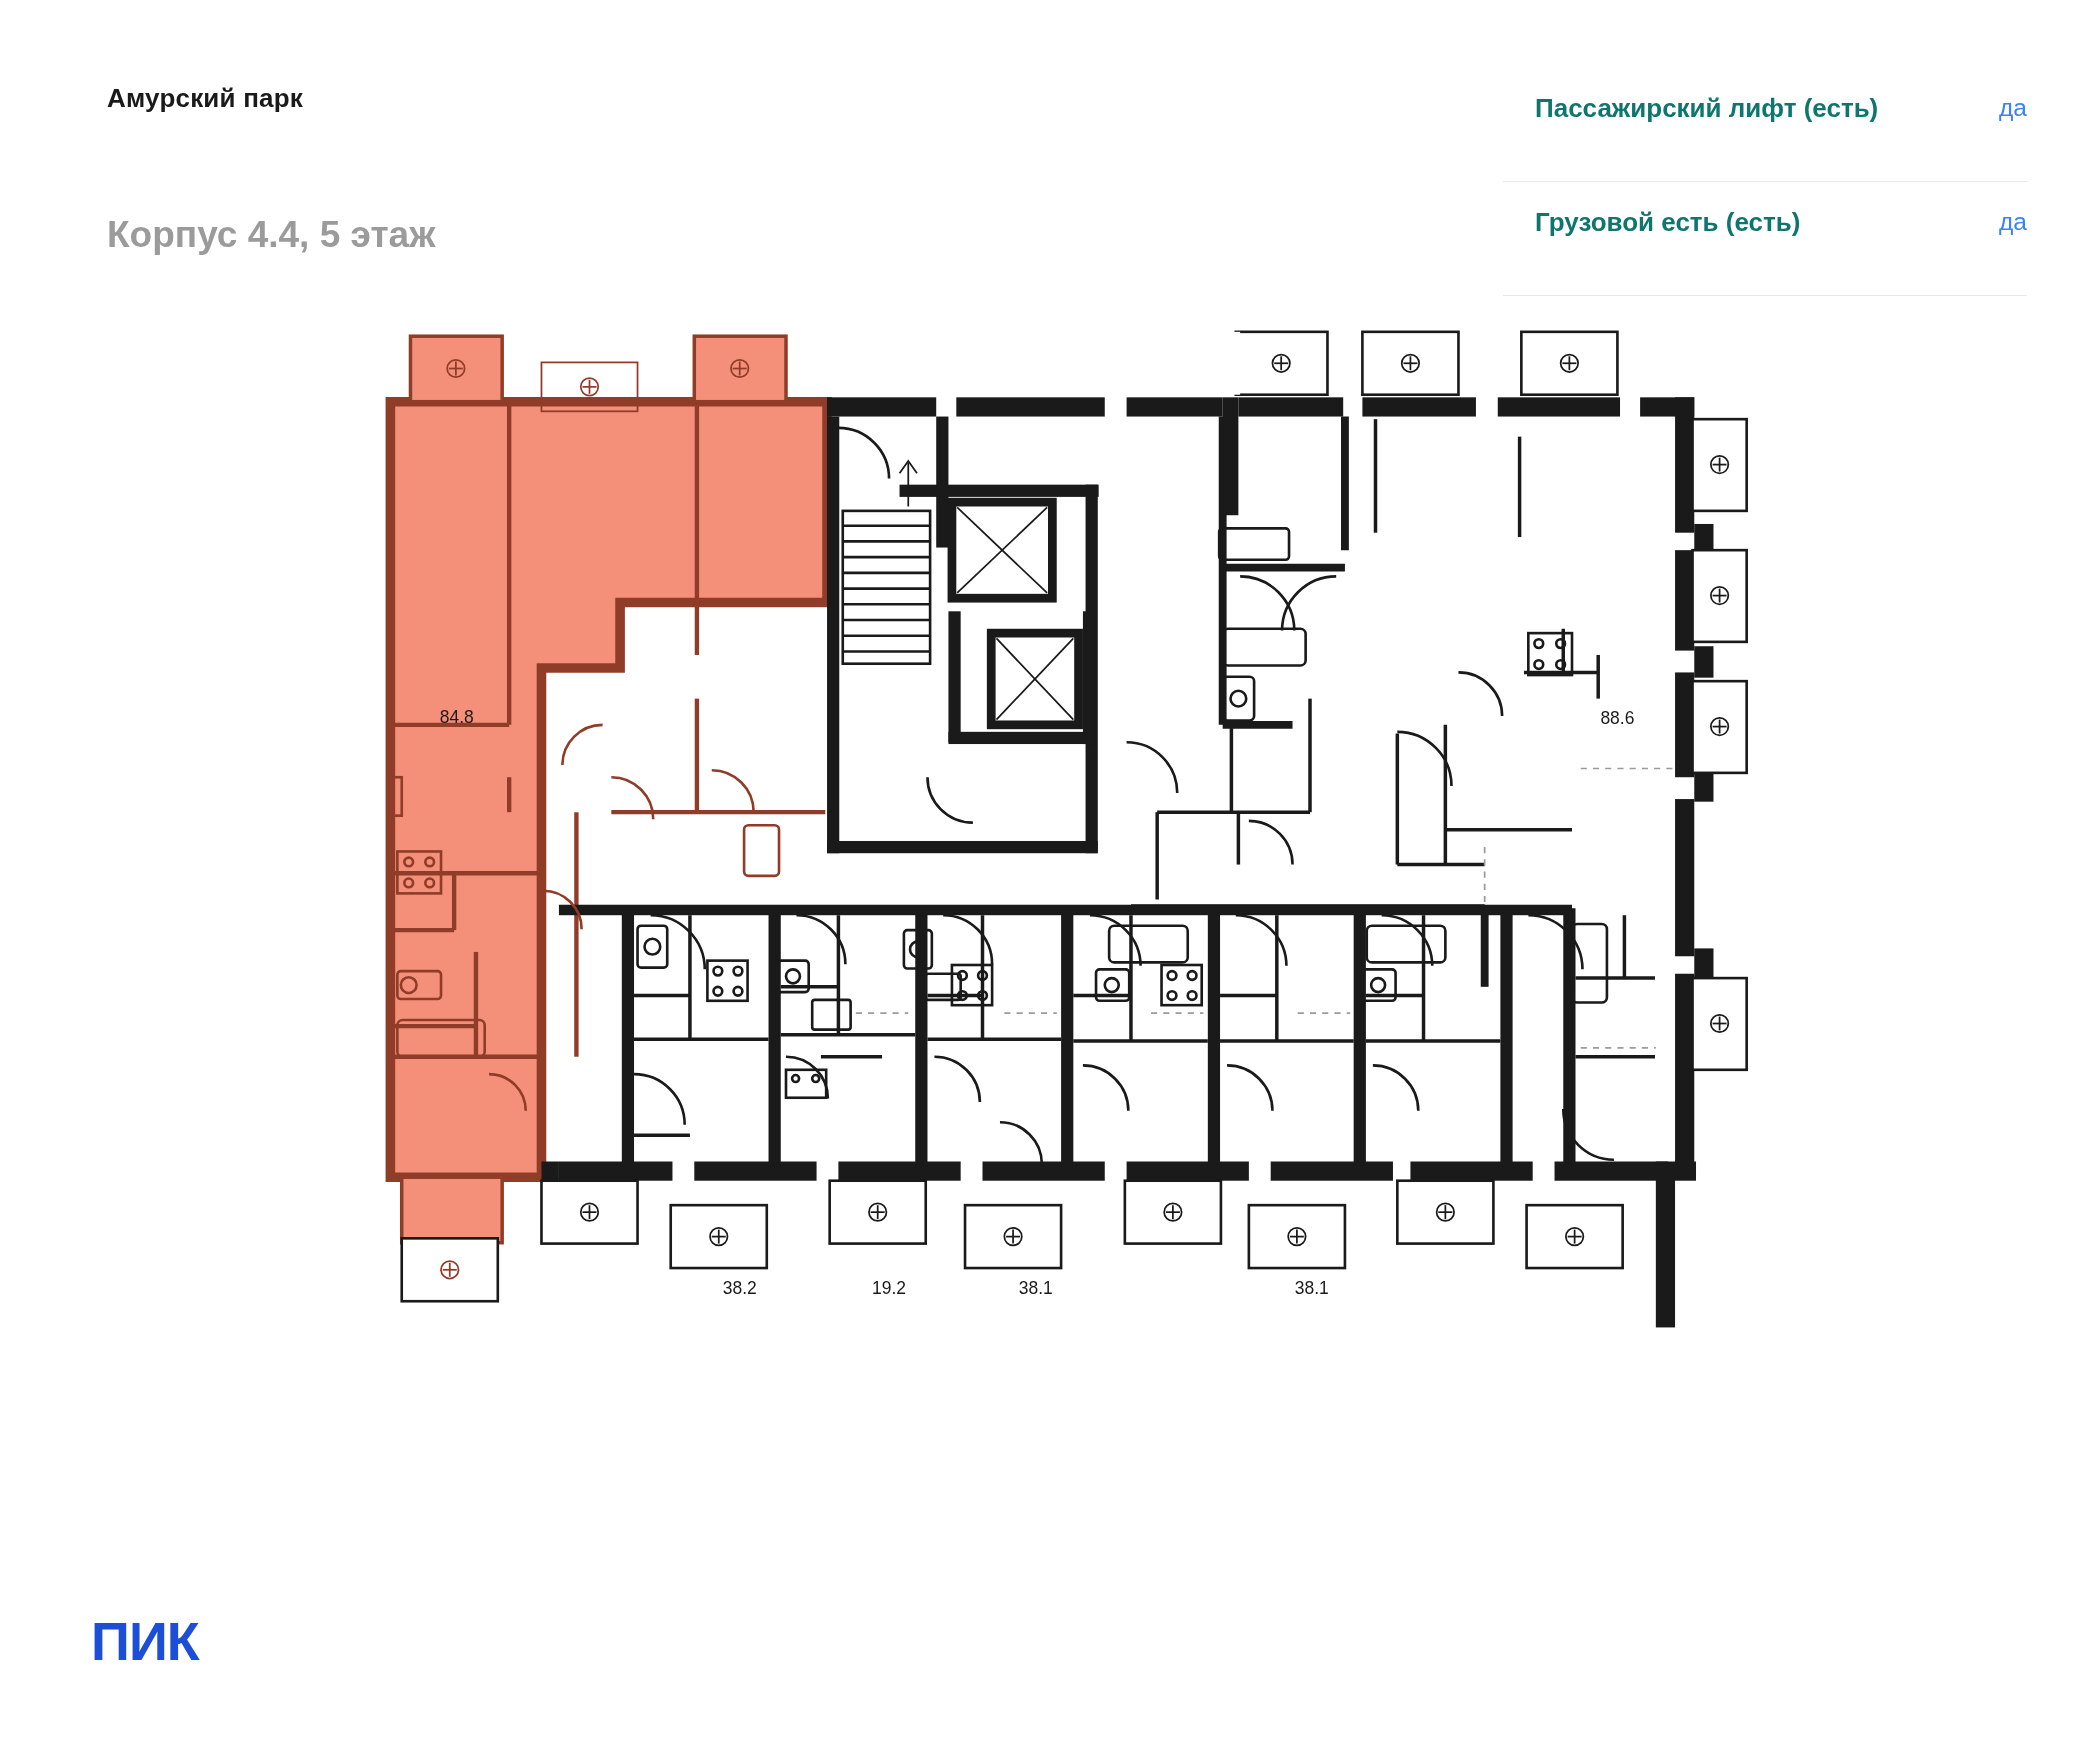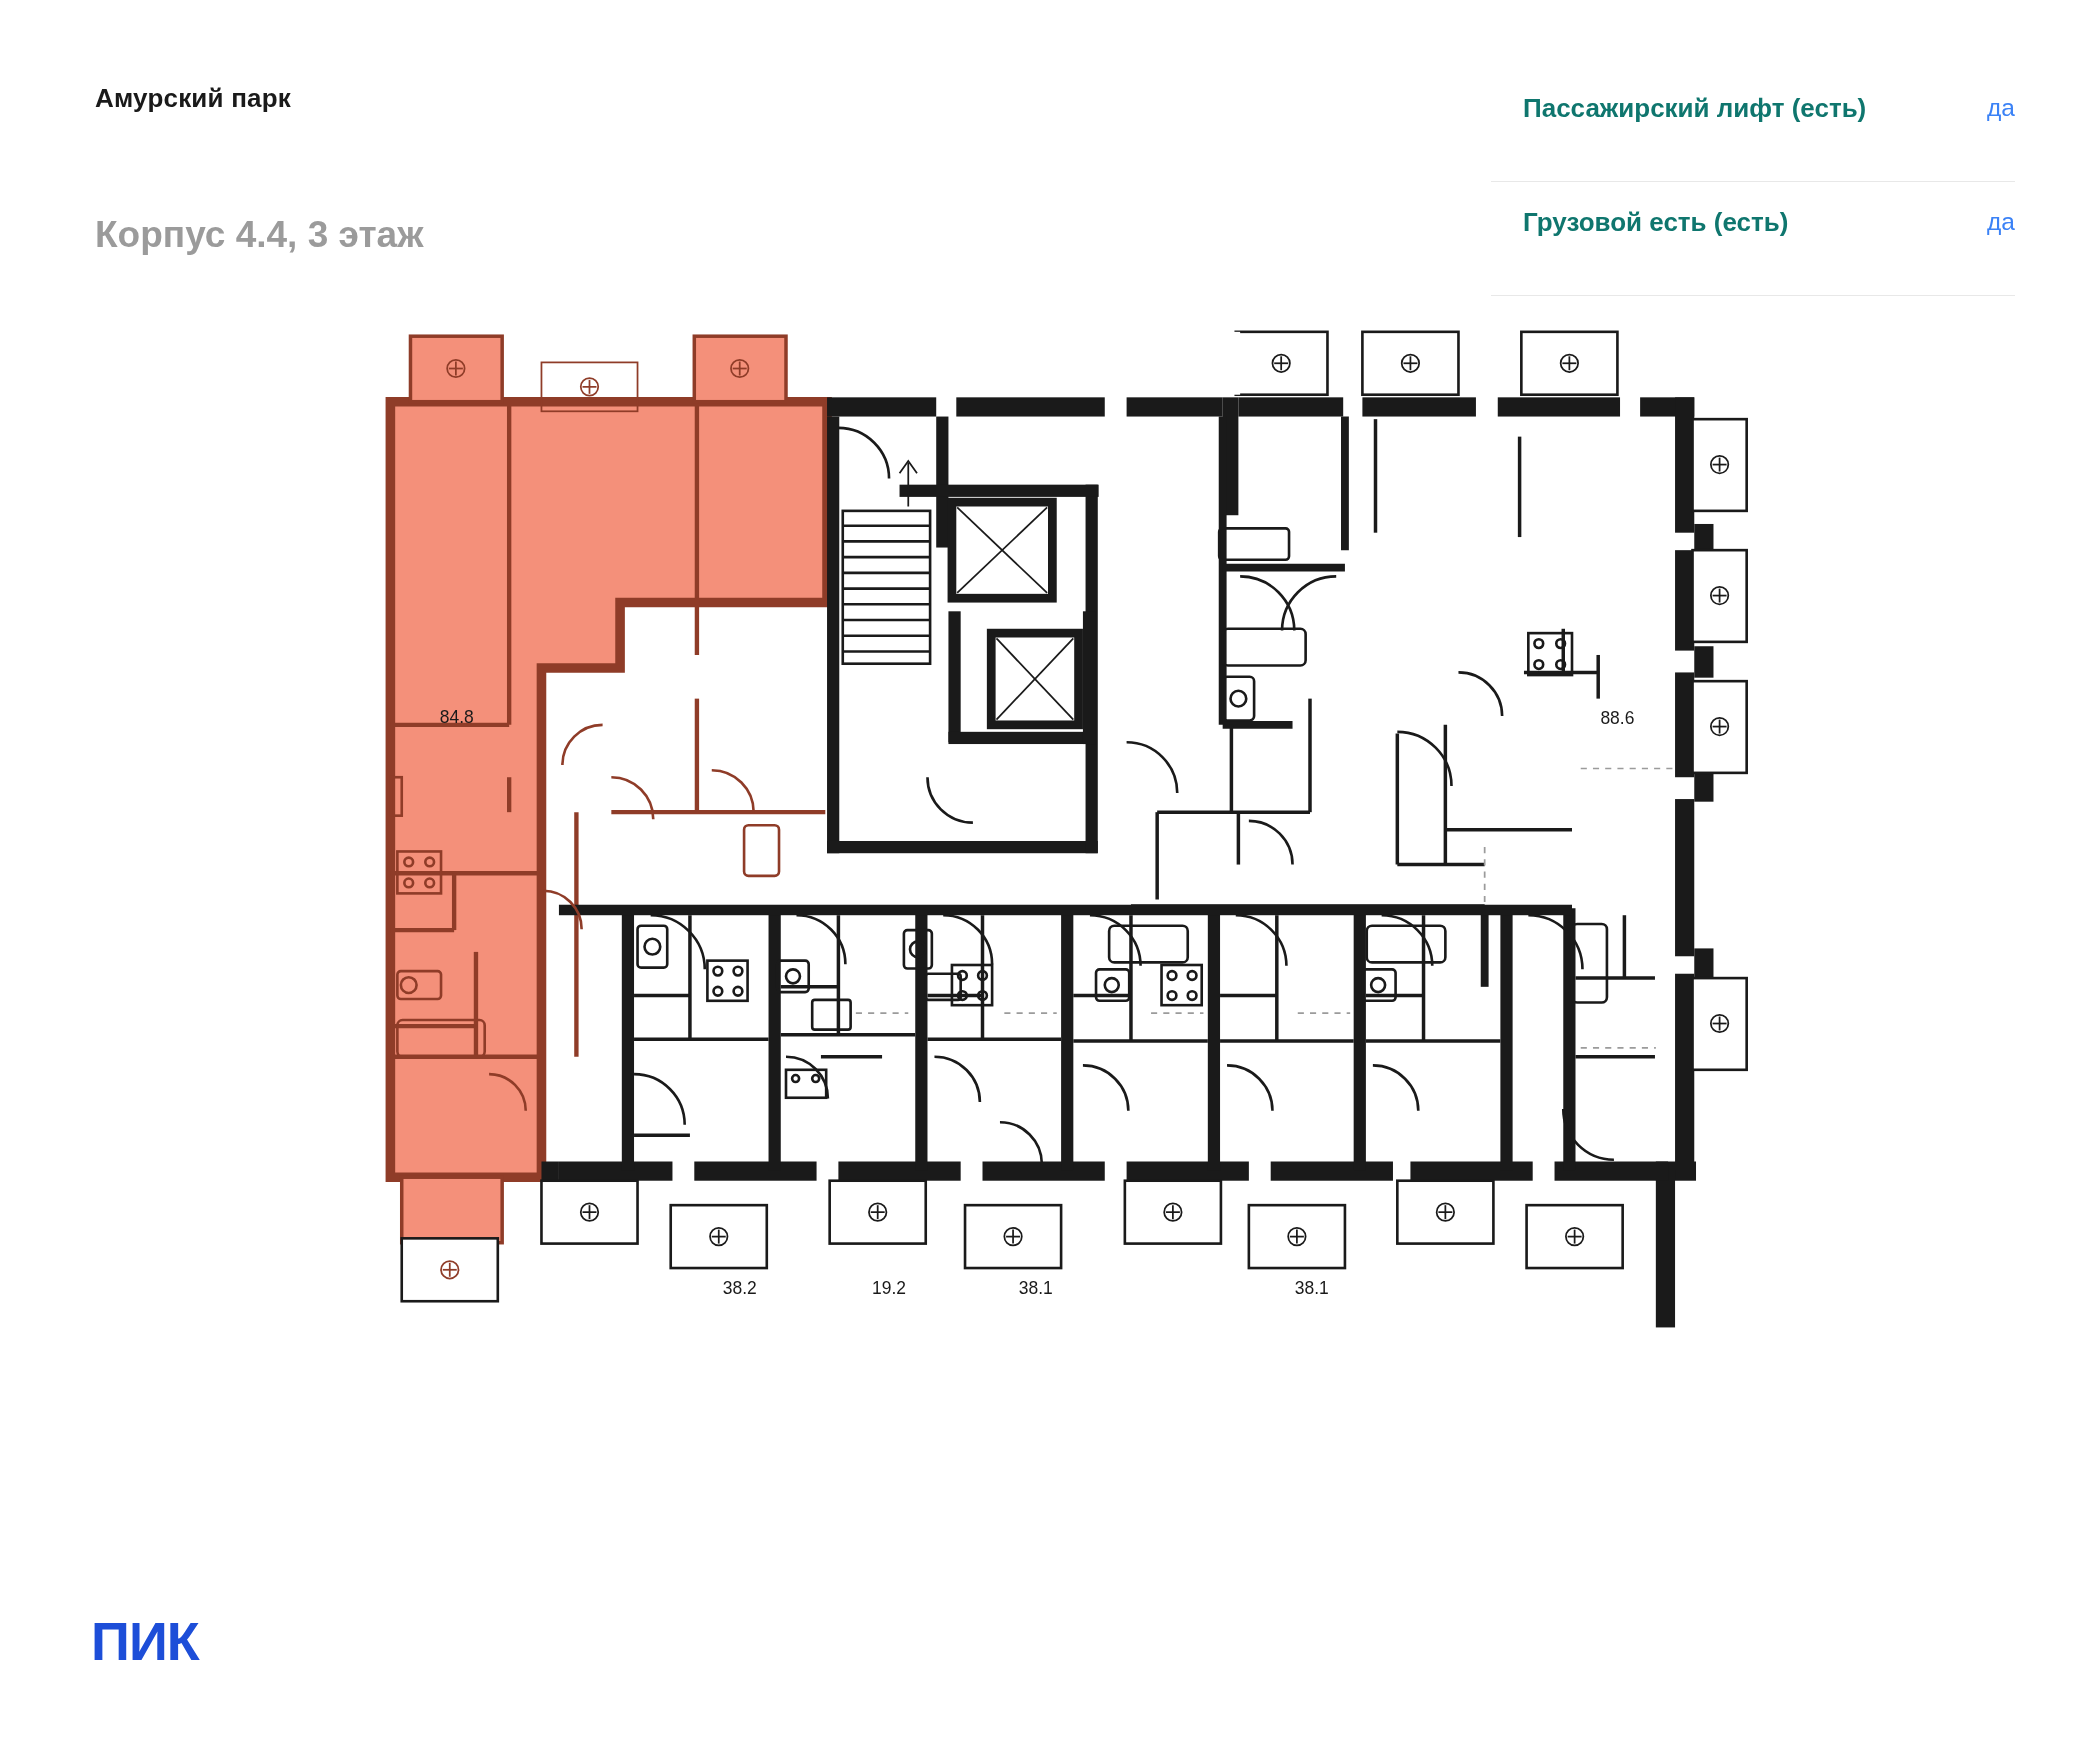--- a/index.html
+++ b/index.html
@@ -10,21 +10,21 @@
     background: #ffffff;
     font-family: "Liberation Sans", sans-serif;
     color: #1a1a1a;
     overflow: hidden;
     position: relative;
   }
 
   
   #header {
     position: absolute;
-    left: 4px; top: 0;
+    left: 16px; top: 0;
     width: 1896px;
     height: 288px;
   }
   #project-name {
     position: absolute;
     left: 91px; top: 83px;
     font-size: 26px;
     font-weight: bold;
     color: #1a1a1a;
     letter-spacing: 0.2px;
@@ -93,21 +93,21 @@
     color: #1d4ed8;
     letter-spacing: -0.9px;
     line-height: 61px;
   }
 </style>
 </head>
 <body>
 
 <div id="header">
   <div id="project-name">Амурский парк</div>
-  <div id="plan-subtitle">Корпус 4.4, 3 этаж</div>
+  <div id="plan-subtitle">Корпус 4.4, 5 этаж</div>
 
   <div id="spec-table">
     <div class="spec-row">
       <div class="spec-label">Пассажирский лифт (есть)</div>
       <div class="spec-value">да</div>
     </div>
     <div class="spec-row">
       <div class="spec-label">Грузовой есть (есть)</div>
       <div class="spec-value">да</div>
     </div>

